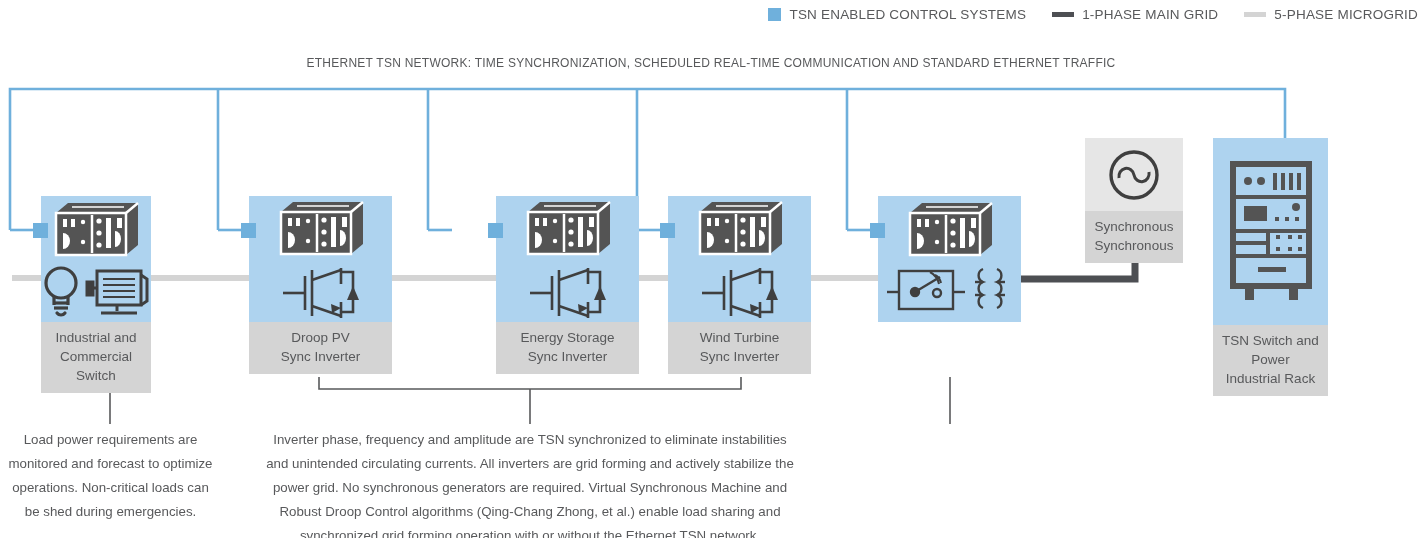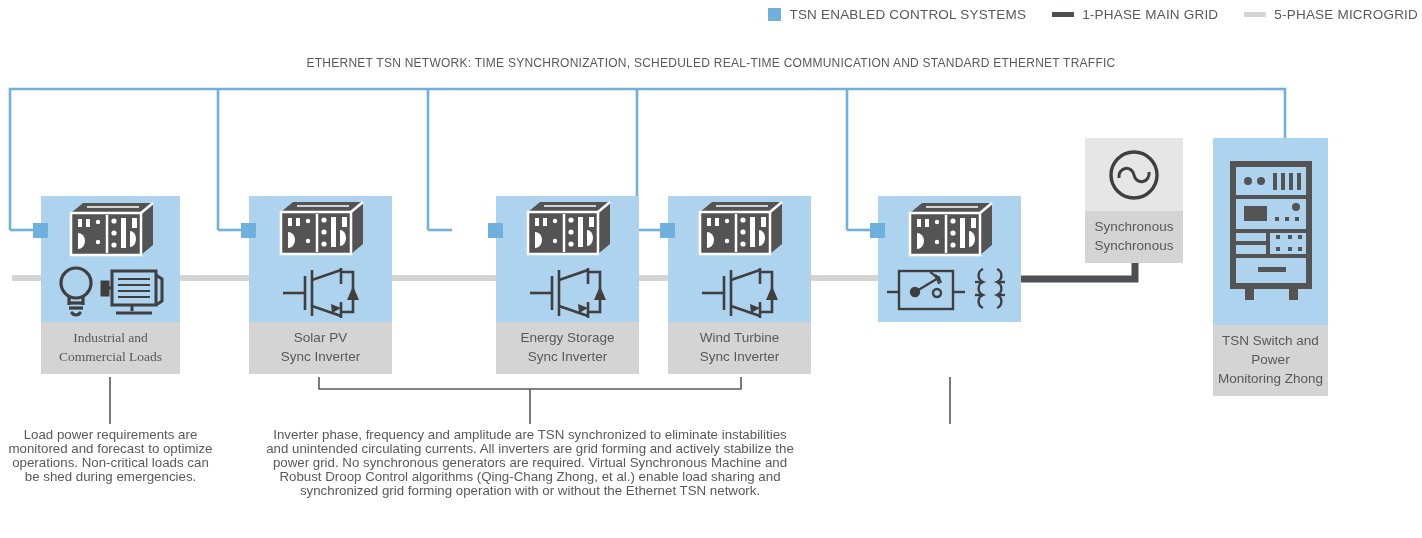--- a/index.html
+++ b/index.html
@@ -63,21 +63,21 @@
   .node.gray .caption{background:#d4d4d4;}
 
   .port{
     position:absolute;width:15px;height:15px;background:#6fb0dc;
   }
 
   
   .note{
     position:absolute;
     font-size:13.3px;
-    line-height:14px;
+    line-height:24px;
     color:#58595b;
     text-align:center;
   }
   svg{display:block;}
 </style>
 </head>
 <body>
 
 <div class="stage">
 
@@ -122,21 +122,21 @@
     </g>
 
     <g fill="none" stroke="#58595b" stroke-width="1.6">
       <path d="M 110 377 L 110 424"></path>
       <path d="M 319 377 L 319 389 L 741 389 L 741 377"></path>
       <path d="M 530 389 L 530 424"></path>
       <path d="M 950 377 L 950 424"></path>
     </g>
   </svg>
 
-  <div class="node" style="left:41px;top:196px;width:139px;font-family:Liberation Serif, serif;">
+  <div class="node" style="left:41px;top:196px;width:110px;">
     <div class="port" style="left:-8px;top:27px;"></div>
     <div class="body" style="height:126px;">
       <svg width="100" height="62" viewBox="0 0 100 62">
         <path d="M10,16 L22,6 L92,6 L92,48 L80,58 L10,58 Z" fill="#545454"></path>
         <path d="M10,16 L80,16 L80,58 L10,58 Z" fill="#545454" stroke="#fff" stroke-width="2.5"></path>
         <line x1="80" y1="16" x2="92" y2="6" stroke="#fff" stroke-width="2.5"></line>
         <line x1="46" y1="18" x2="46" y2="56" stroke="#fff" stroke-width="2.5"></line>
         <line x1="26" y1="10" x2="78" y2="10" stroke="#fff" stroke-width="1.6"></line>
         <rect x="17" y="22" width="4" height="8" fill="#fff"></rect>
         <rect x="25" y="22" width="4" height="8" fill="#fff"></rect>
@@ -167,21 +167,21 @@
           <line x1="66" y1="22" x2="98" y2="22" stroke-width="2"></line>
           <line x1="66" y1="28" x2="98" y2="28" stroke-width="2"></line>
           <line x1="66" y1="34" x2="98" y2="34" stroke-width="2"></line>
           <line x1="80" y1="42" x2="80" y2="48"></line>
           <line x1="64" y1="50" x2="100" y2="50"></line>
         </g>
       </svg>
     </div>
     <div class="caption">
       <div>Industrial and</div>
-      <div>Commercial Loads</div>
+      <div>Commercial Switch</div>
     </div>
   </div>
 
   <div class="node" style="left:249px;top:196px;width:143px;">
     <div class="port" style="left:-8px;top:27px;"></div>
     <div class="body" style="height:126px;">
       <svg width="100" height="62" viewBox="0 0 100 62">
         <path d="M10,16 L22,6 L92,6 L92,48 L80,58 L10,58 Z" fill="#545454"></path>
         <path d="M10,16 L80,16 L80,58 L10,58 Z" fill="#545454" stroke="#fff" stroke-width="2.5"></path>
         <line x1="80" y1="16" x2="92" y2="6" stroke="#fff" stroke-width="2.5"></line>
@@ -208,21 +208,21 @@
           <line x1="33" y1="42" x2="62" y2="52"></line>
           <line x1="62" y1="4" x2="62" y2="20"></line>
           <line x1="62" y1="38" x2="62" y2="54"></line>
           <path d="M62,8 L74,8 L74,48 L62,48"></path>
         </g>
         <polygon points="52,40 62,44 53,49" fill="#3f3f3f"></polygon>
         <polygon points="74,22 80,36 68,36" fill="#3f3f3f"></polygon>
       </svg>
     </div>
     <div class="caption">
-      <div>Solar PV</div>
+      <div>Droop PV</div>
       <div>Sync Inverter</div>
     </div>
   </div>
 
   <div class="node" style="left:459px;top:196px;width:143px;margin-left:37px;">
     <div class="port" style="left:-8px;top:27px;"></div>
     <div class="body" style="height:126px;">
       <svg width="100" height="62" viewBox="0 0 100 62">
         <path d="M10,16 L22,6 L92,6 L92,48 L80,58 L10,58 Z" fill="#545454"></path>
         <path d="M10,16 L80,16 L80,58 L10,58 Z" fill="#545454" stroke="#fff" stroke-width="2.5"></path>
@@ -392,21 +392,21 @@
         <rect x="70" y="86" width="4" height="4" fill="#545454"></rect>
 
         <rect x="30" y="106" width="28" height="5" fill="#545454"></rect>
 
         <rect x="17" y="125" width="9" height="14" fill="#545454"></rect>
         <rect x="61" y="125" width="9" height="14" fill="#545454"></rect>
       </svg>
     </div>
     <div class="caption">
       <div>TSN Switch and Power</div>
-      <div>Monitoring Zhong</div>
+      <div>Industrial Rack</div>
     </div>
   </div>
 
   <div class="note" style="left:8px;top:428px;width:205px;">Load power requirements are monitored and forecast to optimize operations. Non-critical loads can be shed during emergencies.</div>
 
   <div class="note" style="left:265px;top:428px;width:530px;">Inverter phase, frequency and amplitude are TSN synchronized to eliminate instabilities and unintended circulating currents. All inverters are grid forming and actively stabilize the power grid. No synchronous generators are required. Virtual Synchronous Machine and Robust Droop Control algorithms (Qing-Chang Zhong, et al.) enable load sharing and synchronized grid forming operation with or without the Ethernet TSN network.</div>
 
 
 </div>
 

